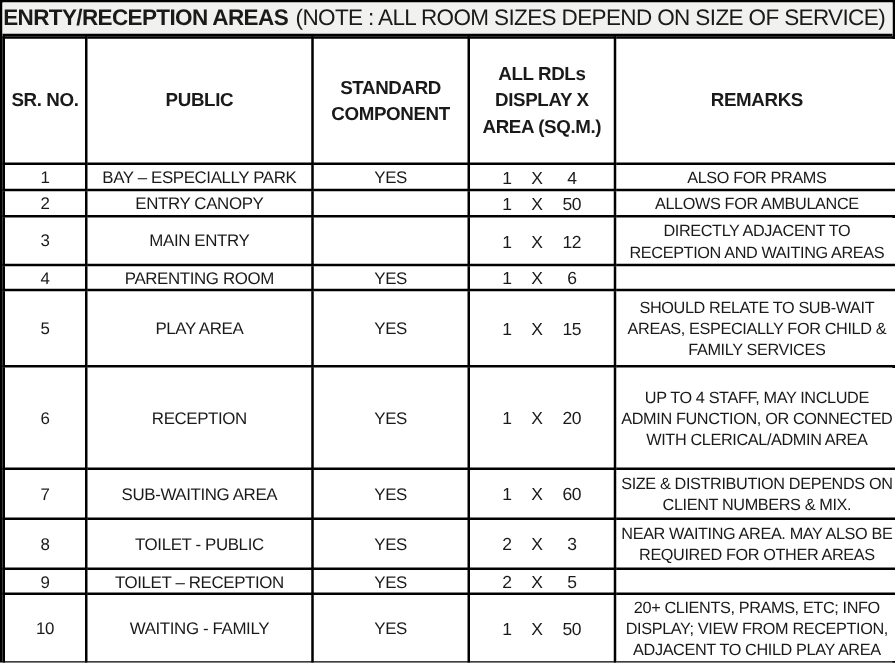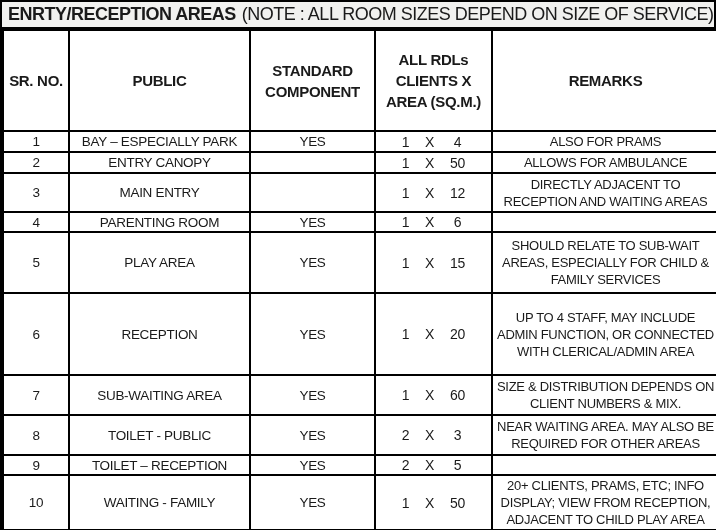--- a/index.html
+++ b/index.html
@@ -25,20 +25,21 @@
     box-sizing: border-box;
     height: 27px;
     background: #f1f1ef;
     border-bottom: 2px solid #000;
     display: flex;
     align-items: center;
     padding: 12px 6px;
     white-space: nowrap;
     font-size: 18px;
     letter-spacing: -0.5px;
+    justify-content: flex-end;
   }
   .title-main { font-weight: bold; }
   .title-note { font-weight: normal; margin-left: 6px; }
 
   table.room-table {
     width: 100%;
     border-collapse: collapse;
     table-layout: fixed;
   }
   .room-table th, .room-table td {
@@ -104,21 +105,21 @@
       <col style="width:181px">
       <col style="width:125px">
       <col style="width:117px">
       <col style="width:227px">
     </colgroup>
     <thead>
       <tr>
         <th>SR. NO.</th>
         <th>PUBLIC</th>
         <th>STANDARD COMPONENT</th>
-        <th>ALL RDLs CLIENTS X AREA (SQ.M.)</th>
+        <th>ALL RDLs DISPLAY X AREA (SQ.M.)</th>
         <th>REMARKS</th>
       </tr>
     </thead>
     <tbody>
 
       <tr class="r1">
         <td class="sr-cell">1</td>
         <td class="space-cell">BAY – ESPECIALLY PARK</td>
         <td class="standard-cell">YES</td>
         <td class="qty-cell">

